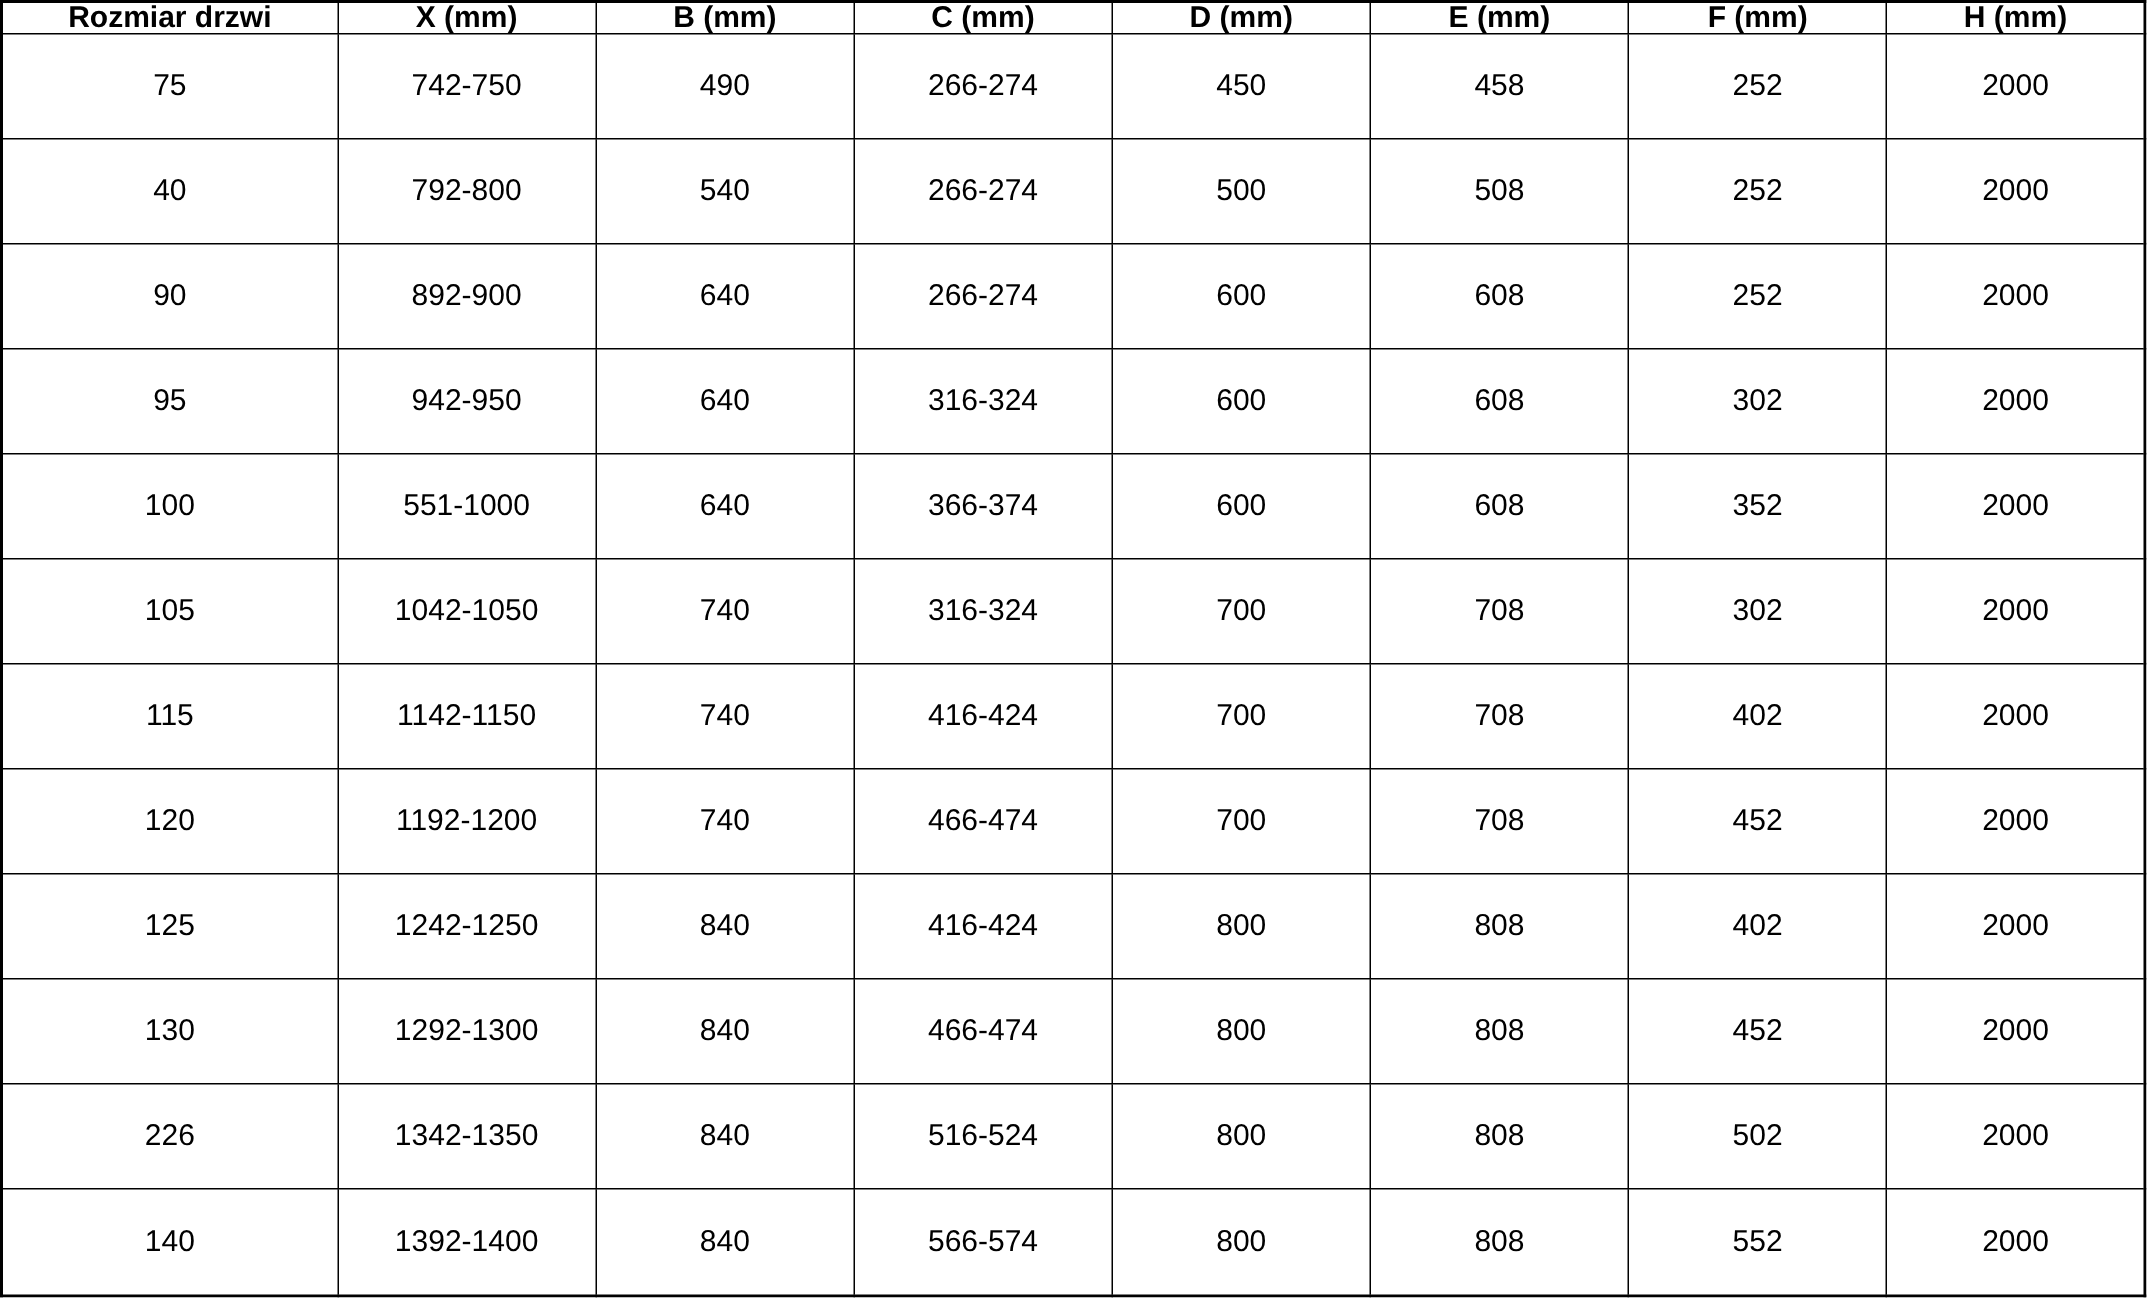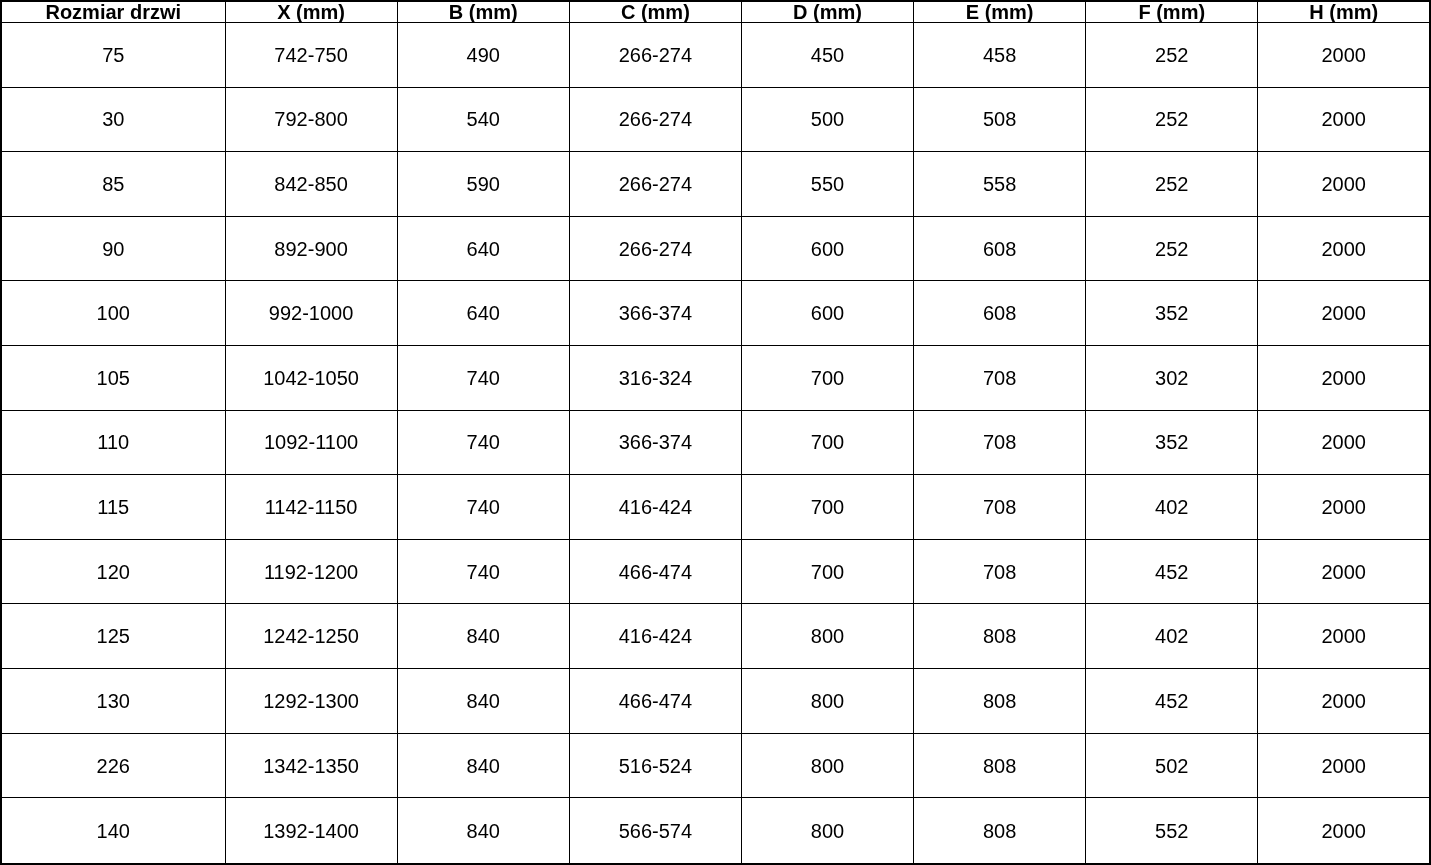--- a/index.html
+++ b/index.html
@@ -74,77 +74,67 @@
           <td>75</td>
           <td>742-750</td>
           <td>490</td>
           <td>266-274</td>
           <td>450</td>
           <td>458</td>
           <td>252</td>
           <td>2000</td>
         </tr>
         <tr>
-          <td>30</td>
+          <td>40</td>
           <td>792-800</td>
           <td>540</td>
           <td>266-274</td>
           <td>500</td>
           <td>508</td>
-          <td>252</td>
-          <td>2000</td>
-        </tr>
-        <tr>
-          <td>85</td>
-          <td>842-850</td>
-          <td>590</td>
-          <td>266-274</td>
-          <td>550</td>
-          <td>558</td>
           <td>252</td>
           <td>2000</td>
         </tr>
         <tr>
           <td>90</td>
           <td>892-900</td>
           <td>640</td>
           <td>266-274</td>
           <td>600</td>
           <td>608</td>
           <td>252</td>
           <td>2000</td>
         </tr>
         <tr>
+          <td>95</td>
+          <td>942-950</td>
+          <td>640</td>
+          <td>316-324</td>
+          <td>600</td>
+          <td>608</td>
+          <td>302</td>
+          <td>2000</td>
+        </tr>
+        <tr>
           <td>100</td>
-          <td>992-1000</td>
+          <td>551-1000</td>
           <td>640</td>
           <td>366-374</td>
           <td>600</td>
           <td>608</td>
           <td>352</td>
           <td>2000</td>
         </tr>
         <tr>
           <td>105</td>
           <td>1042-1050</td>
           <td>740</td>
           <td>316-324</td>
           <td>700</td>
           <td>708</td>
           <td>302</td>
-          <td>2000</td>
-        </tr>
-        <tr>
-          <td>110</td>
-          <td>1092-1100</td>
-          <td>740</td>
-          <td>366-374</td>
-          <td>700</td>
-          <td>708</td>
-          <td>352</td>
           <td>2000</td>
         </tr>
         <tr>
           <td>115</td>
           <td>1142-1150</td>
           <td>740</td>
           <td>416-424</td>
           <td>700</td>
           <td>708</td>
           <td>402</td>

